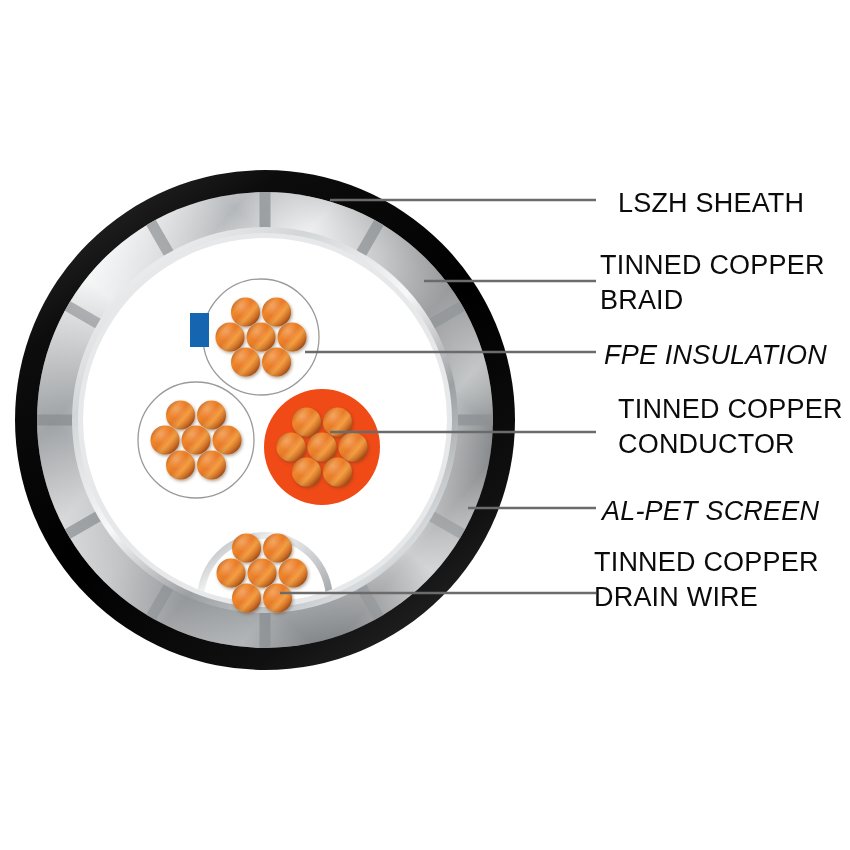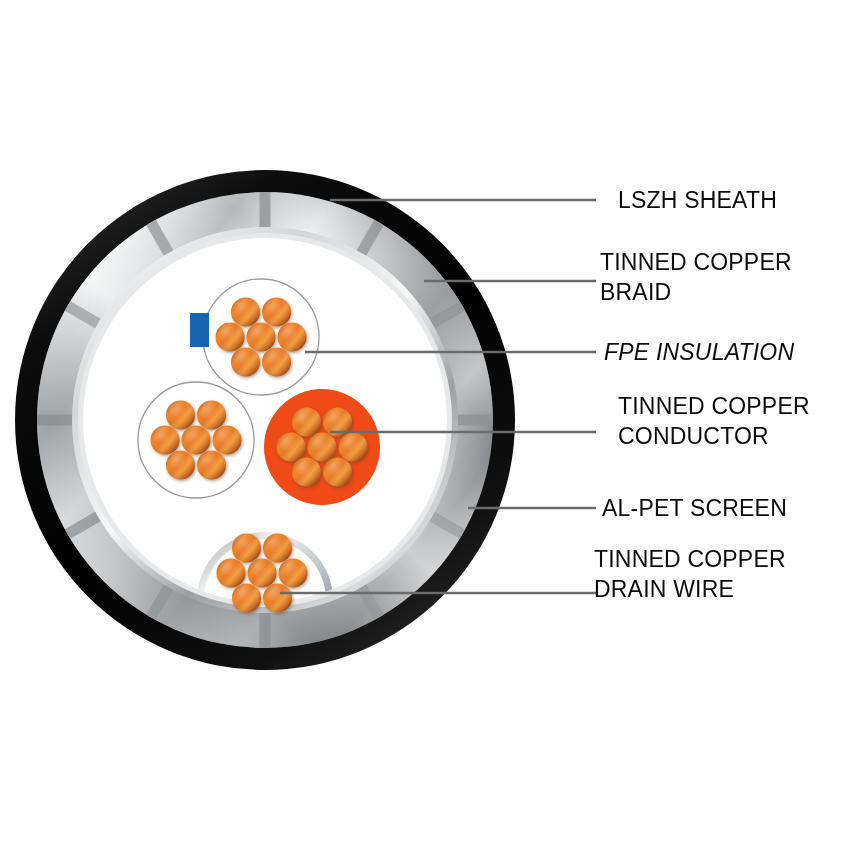--- a/index.html
+++ b/index.html
@@ -25,21 +25,21 @@
     position: absolute;
     top: 0;
     left: 0;
     width: 850px;
     height: 850px;
     display: block;
   }
   .callout-label {
     position: absolute;
     font-family: "Liberation Sans", sans-serif;
-    font-size: 23px;
+    font-size: 27px;
     line-height: 1.30;
     letter-spacing: 0.2px;
     color: #0b0b0b;
     white-space: pre-line;
     text-align: left;
     font-weight: 400;
   }
 </style>
 </head>
 <body>
@@ -307,18 +307,18 @@
   <div class="callout-label" style="left:618px; top:186px;">LSZH SHEATH</div>
 
   <div class="callout-label" style="left:600px; top:248px;">TINNED COPPER
 BRAID</div>
 
   <div class="callout-label" style="left:604px; top:338px;font-style:italic;">FPE INSULATION</div>
 
   <div class="callout-label" style="left:618px; top:392px;">TINNED COPPER
 CONDUCTOR</div>
 
-  <div class="callout-label" style="left:602px; top:494px;">AL-PET SCREEN</div>
+  <div class="callout-label" style="left:602px; top:494px;font-style:italic;">AL-PET SCREEN</div>
 
   <div class="callout-label" style="left:594px; top:545px;">TINNED COPPER
 DRAIN WIRE</div>
 
 </div>
 
 </body></html>

